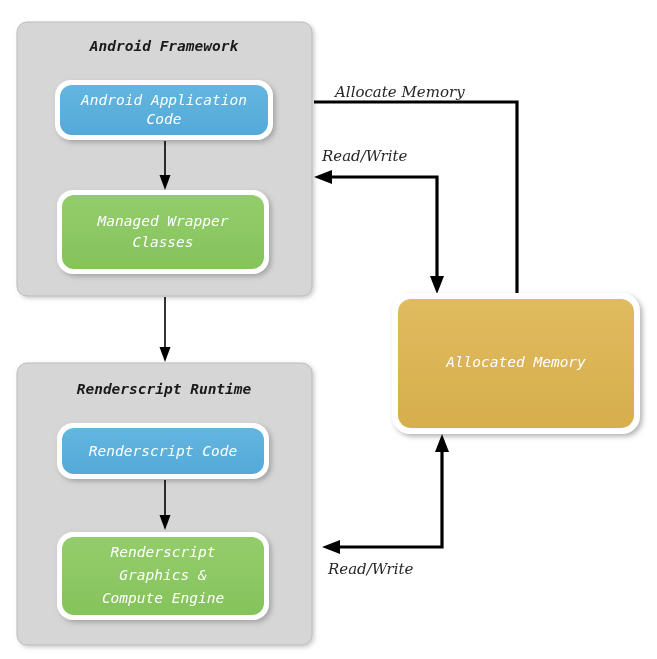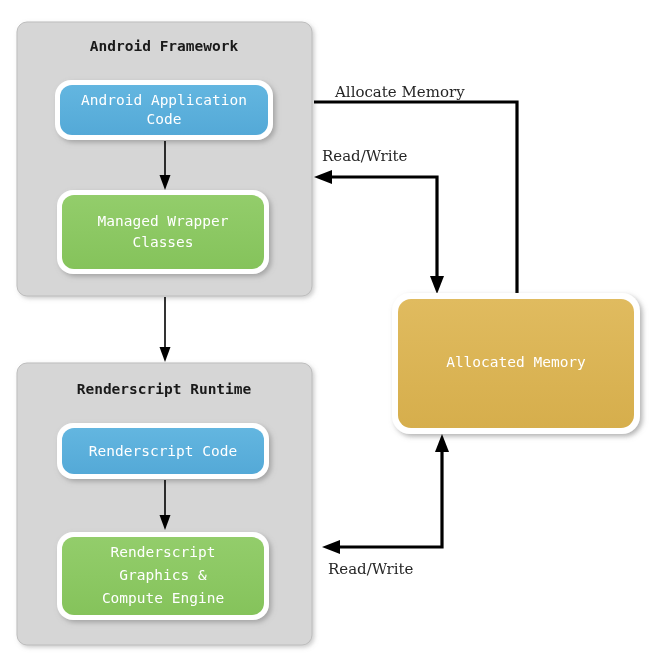--- a/index.html
+++ b/index.html
@@ -10,20 +10,21 @@
   body {
     width: 657px;
     height: 659px;
     font-family: "DejaVu Sans Mono", monospace;
     overflow: hidden;
   }
   #diagram-root {
     position: relative;
     width: 605px;
     height: 659px;
+    font-style: italic;
   }
   svg#diagram-svg {
     display: block;
     width: 657px;
     height: 659px;
   }
   .group-rect {
     fill: #d6d6d6;
     stroke: #bdbdbd;
     stroke-width: 1;

